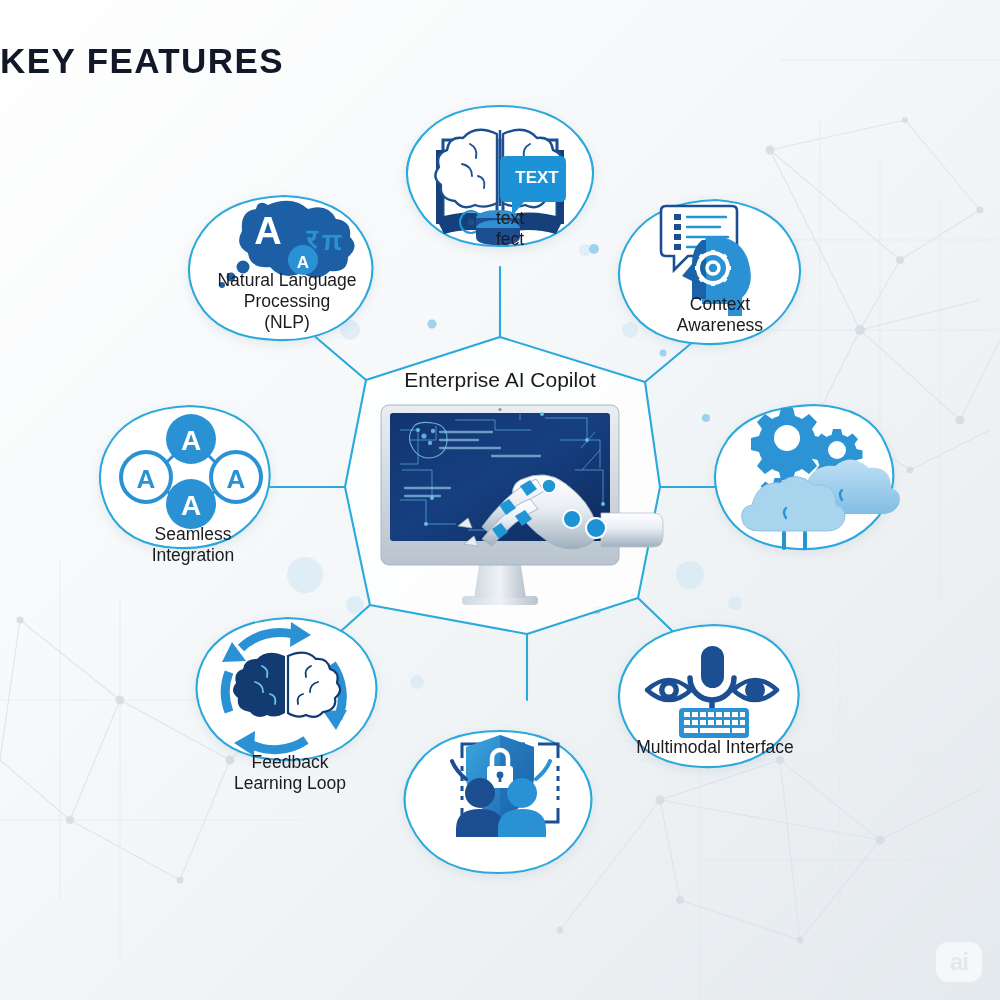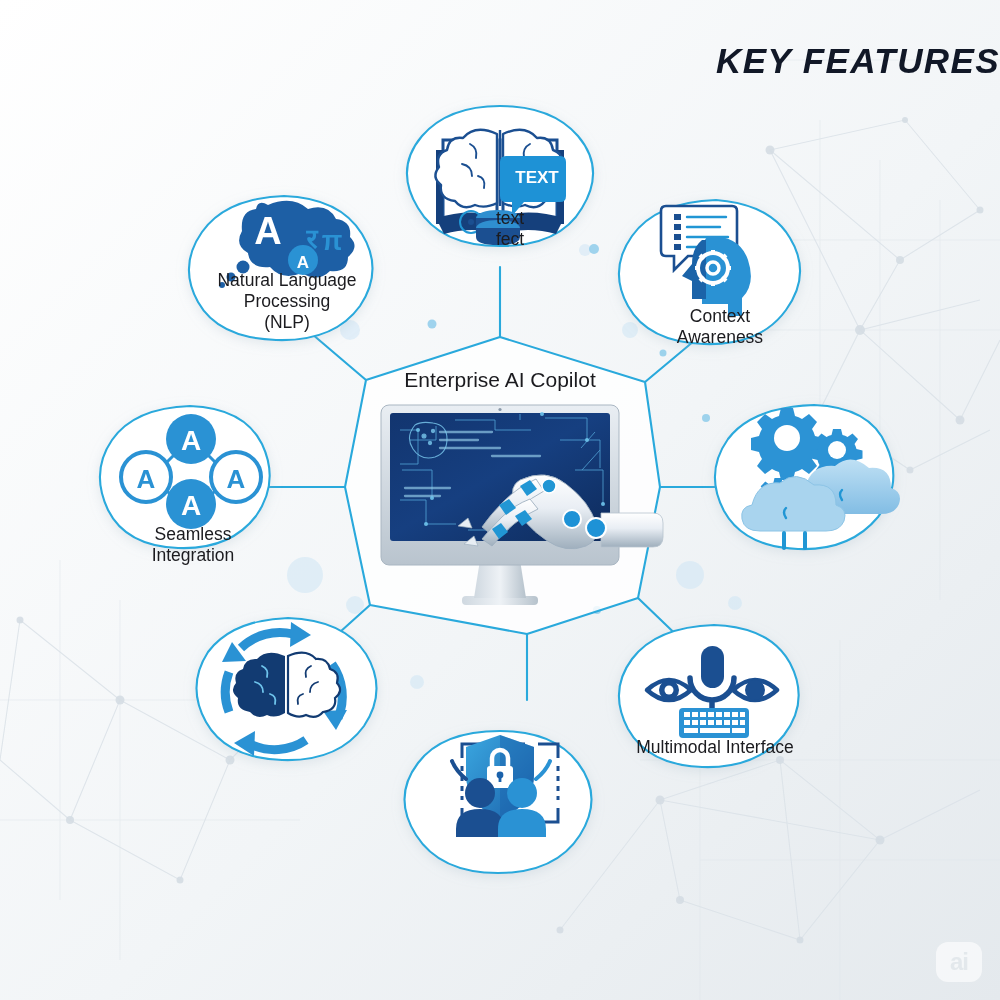--- a/index.html
+++ b/index.html
@@ -34,27 +34,26 @@
     width: 1000px;
     height: 1000px;
   }
 
   
   .title {
     position: absolute;
     top: 41px;
     left: 0;
     width: 1000px;
-    text-align: right;
+    text-align: left;
     font-size: 35px;
     font-weight: bold;
     letter-spacing: 1.4px;
     color: #111827;
     font-family: "Liberation Sans", sans-serif;
-    font-style: italic;
   }
 
   
   .node-label {
     position: absolute;
     text-align: center;
     color: #1b1b1f;
     font-size: 17.5px;
     line-height: 21px;
     font-family: "Liberation Sans", sans-serif;
@@ -551,27 +550,29 @@
       <circle cx="303" cy="260" r="15" fill="#2a92d4"></circle>
       <text x="303" y="268" font-family="Liberation Sans, sans-serif" font-size="17" font-weight="bold" fill="#ffffff" text-anchor="middle">A</text>
     </g>
   </svg>
 
   <div class="center-label">Enterprise AI Copilot</div>
 
   <div class="node-label" style="left:440px; top:208px; width:140px;">text
 fect</div>
 
-  <div class="node-label" style="left:635px; top:294px; width:170px;margin-top:12px;">Context
+  <div class="node-label" style="left:635px; top:294px; width:170px;">Context
 Awareness</div>
 
 
   <div class="node-label" style="left:620px; top:737px; width:190px;">Multimodal Interface</div>
 
 
+  <div class="node-label" style="left:200px; top:752px; width:180px;">Feedback
+Learning Loop</div>
 
   <div class="node-label" style="left:108px; top:524px; width:170px;">Seamless
 Integration</div>
 
   <div class="node-label" style="left:194px; top:270px; width:186px;">Natural Language
 Processing
 (NLP)</div>
 
   <div class="watermark">ai</div>
 

